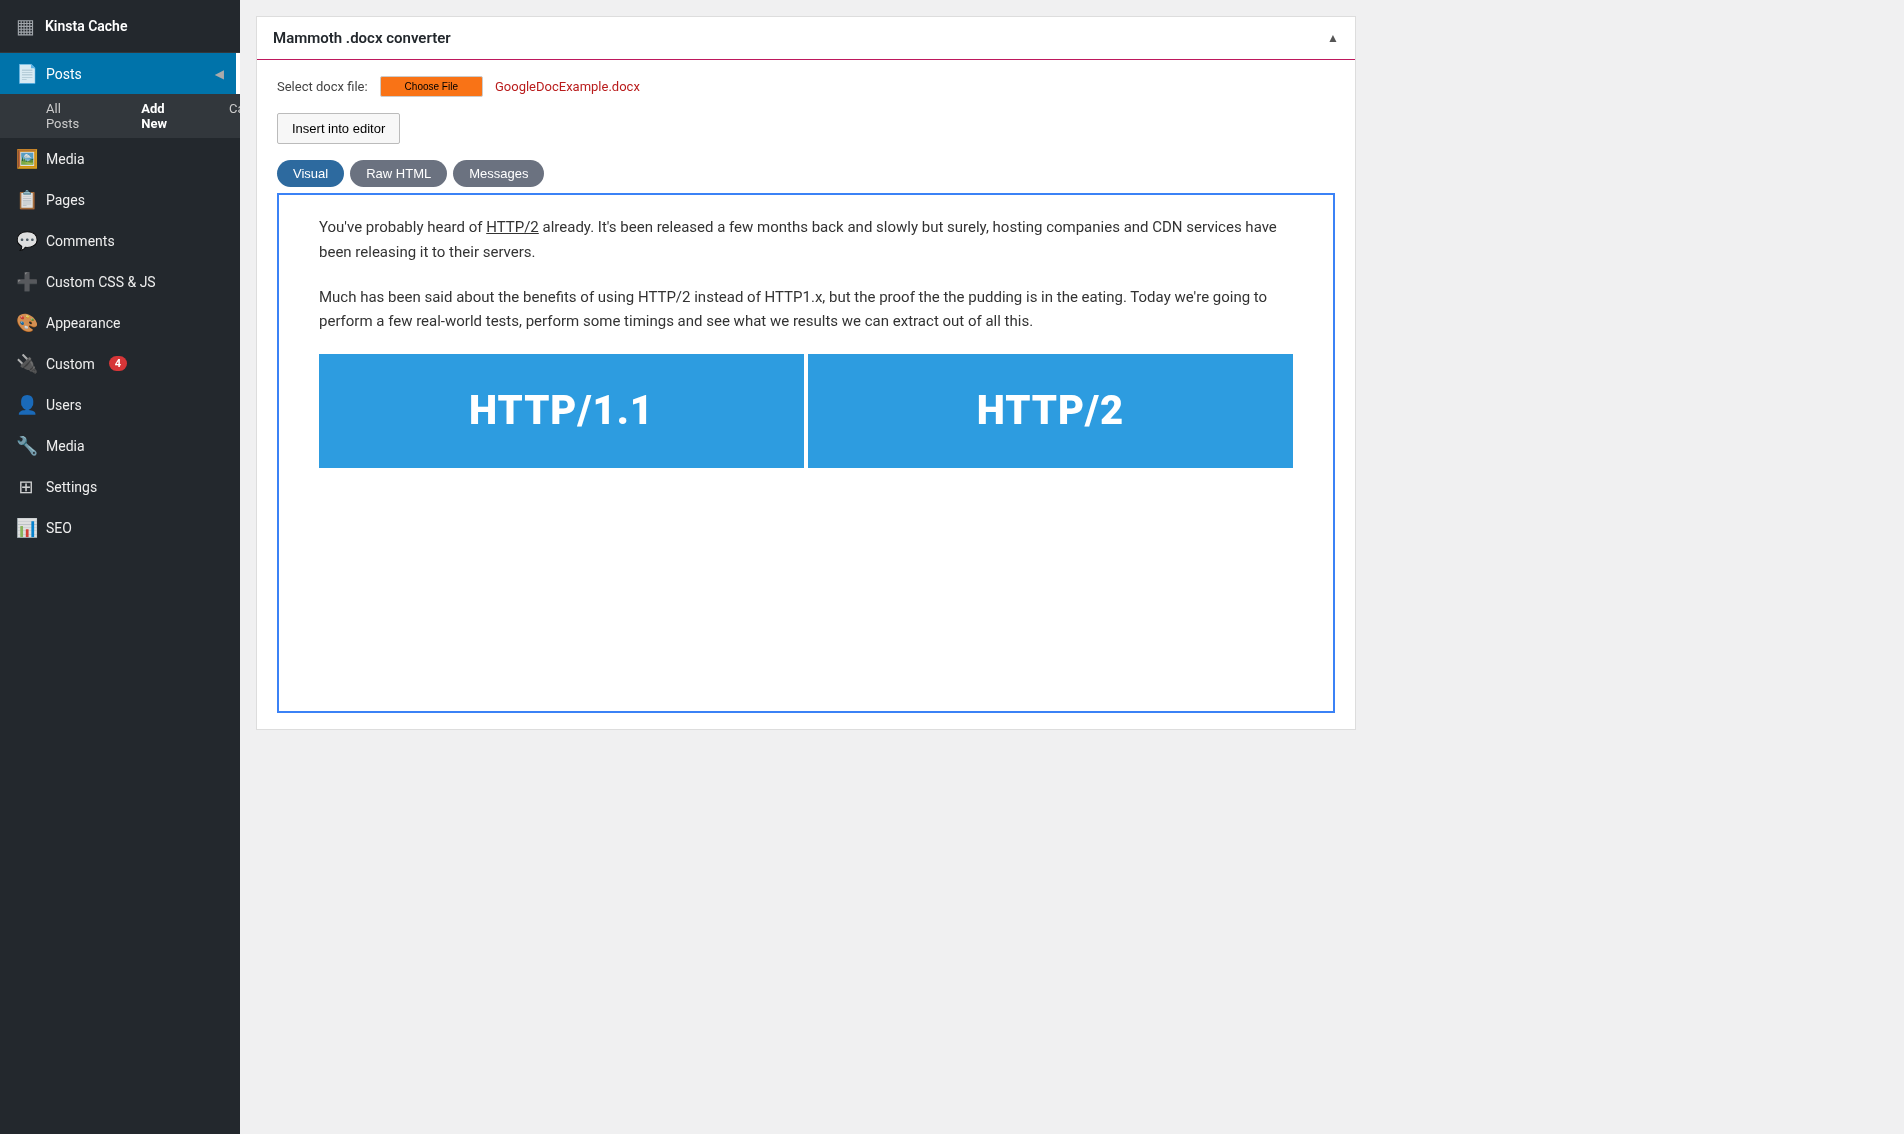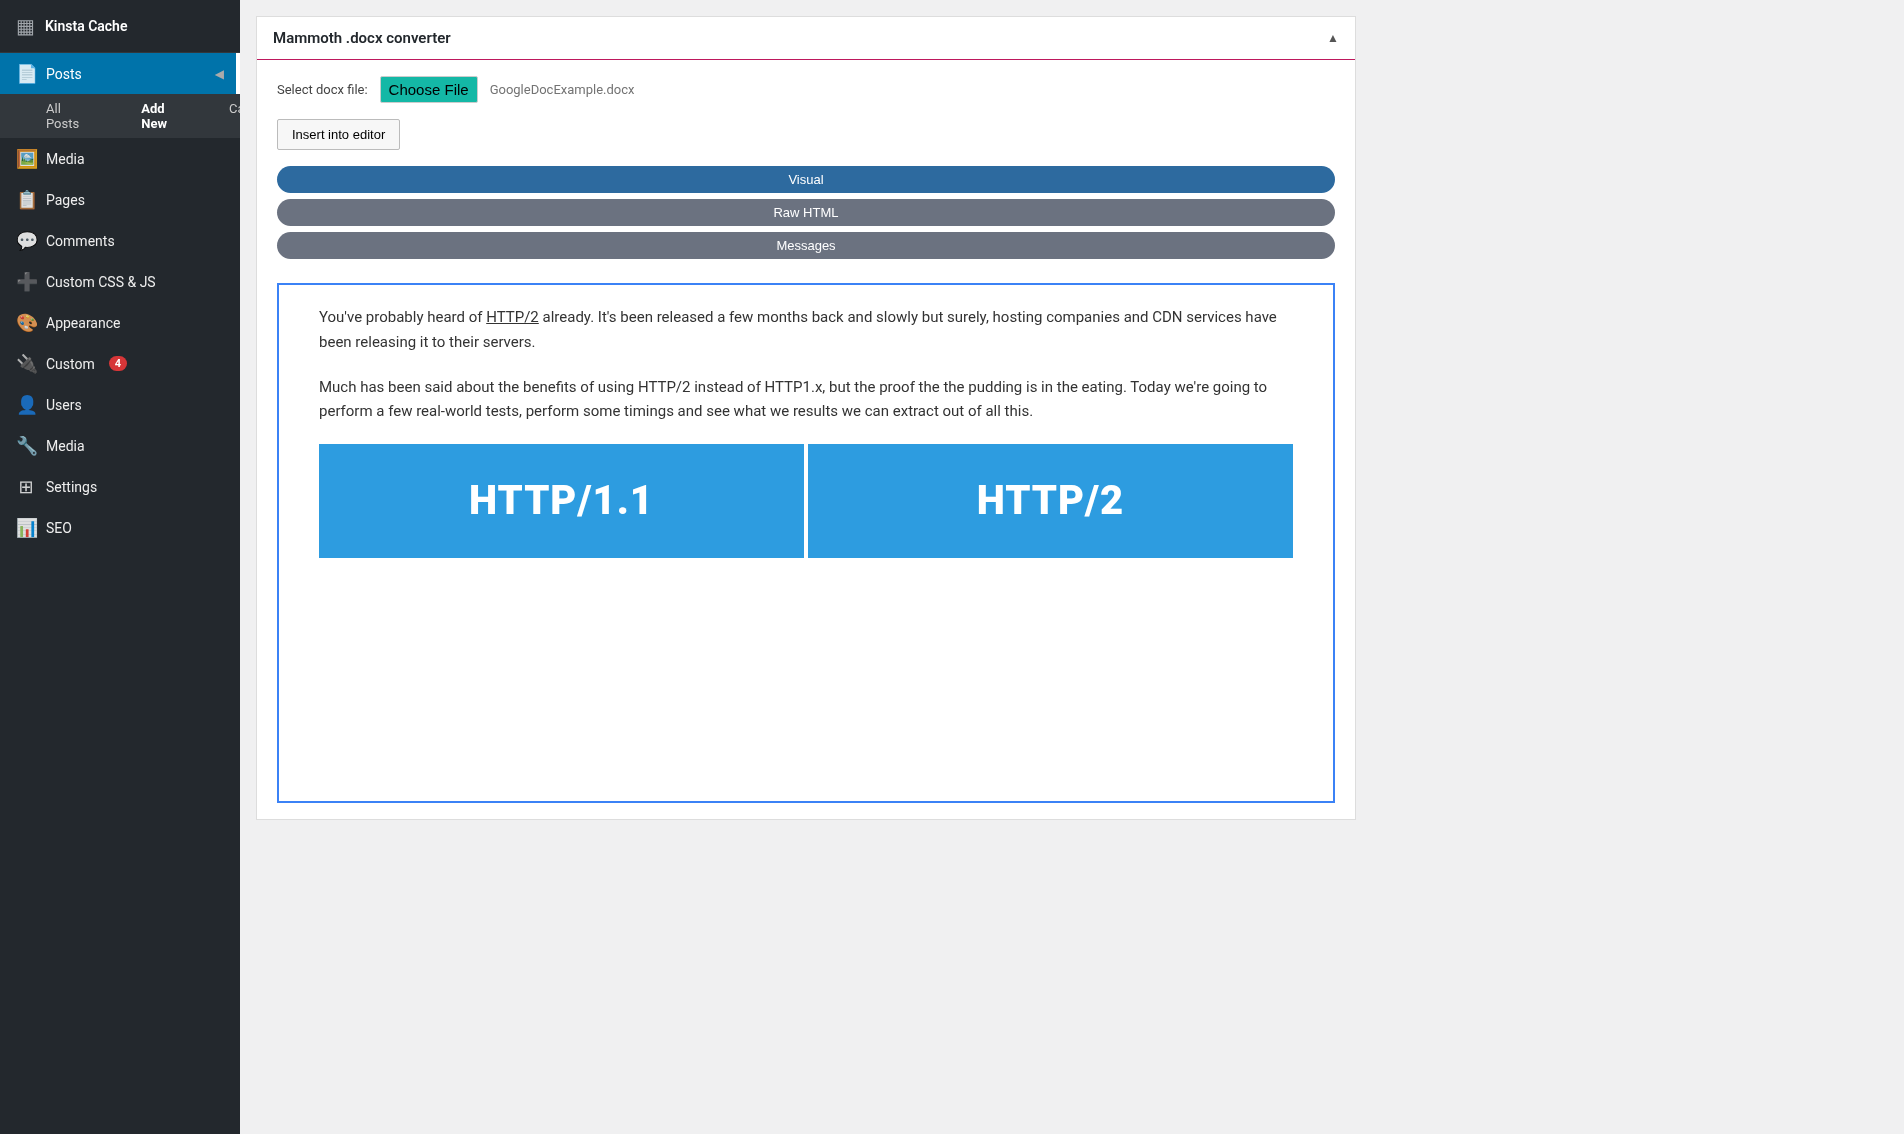--- a/index.html
+++ b/index.html
@@ -168,48 +168,47 @@
     .file-select-row {
       display: flex;
       align-items: center;
       gap: 12px;
       margin-bottom: 16px;
       font-size: 13px;
       color: #444;
     }
 
     .choose-file-btn {
-      background: #14b8a6;
+      background: #f97316;
       border: 1px solid #ccc;
-      padding: 4px 8px;
-      font-size: 15px;
+      padding: 4px 24px;
+      font-size: 10px;
       cursor: pointer;
       border-radius: 2px;
     }
 
     .file-name {
       font-size: 13px;
-      color: #737373;
+      color: #b91c1c;
     }
 
     .insert-btn {
       background: #f7f7f7;
       border: 1px solid #bbb;
       padding: 7px 14px;
       font-size: 13px;
       cursor: pointer;
       border-radius: 2px;
       margin-bottom: 16px;
     }
 
     .tab-bar {
       display: flex;
       gap: 6px;
-      margin-bottom: 24px;
-      flex-direction: column;
+      margin-bottom: 6px;
     }
 
     .tab-btn {
       padding: 6px 16px;
       border: none;
       border-radius: 20px;
       font-size: 13px;
       cursor: pointer;
       color: #fff;
       font-weight: 500;

